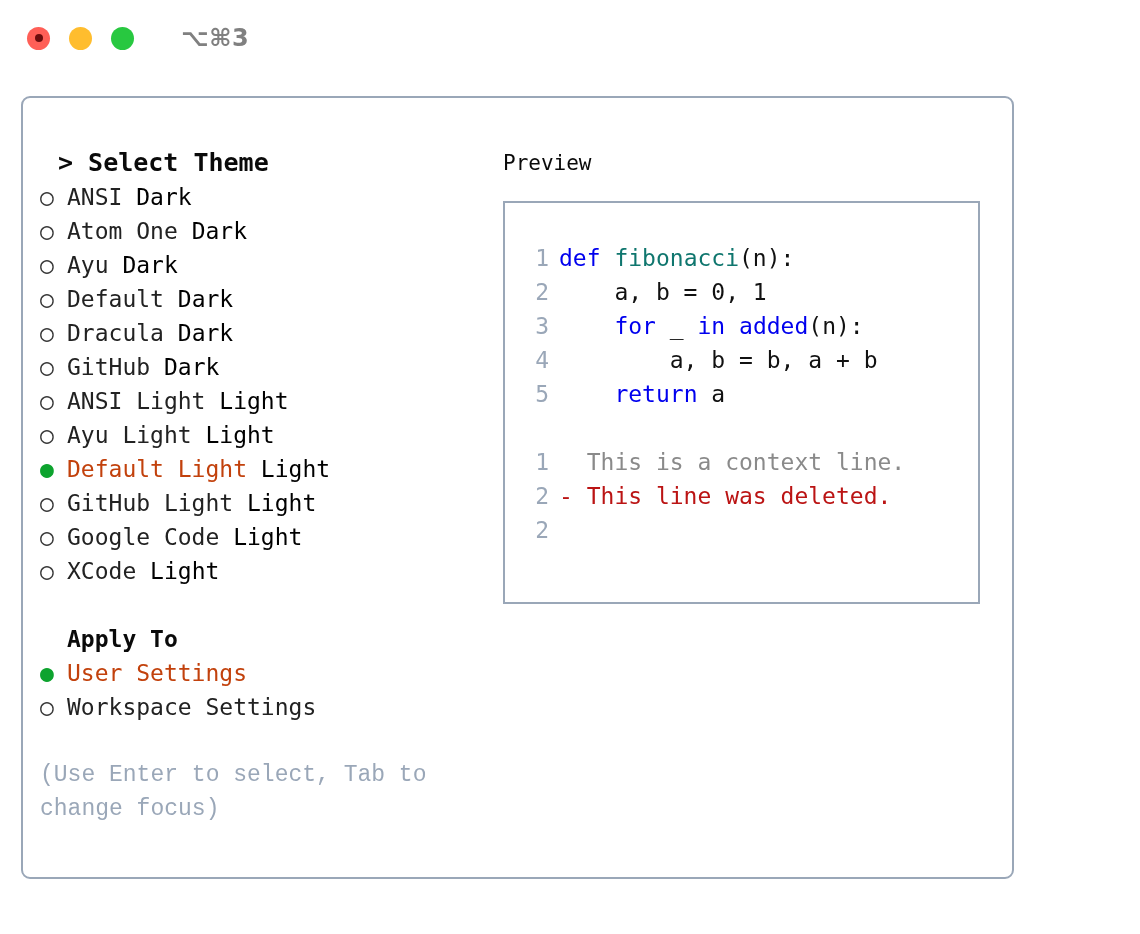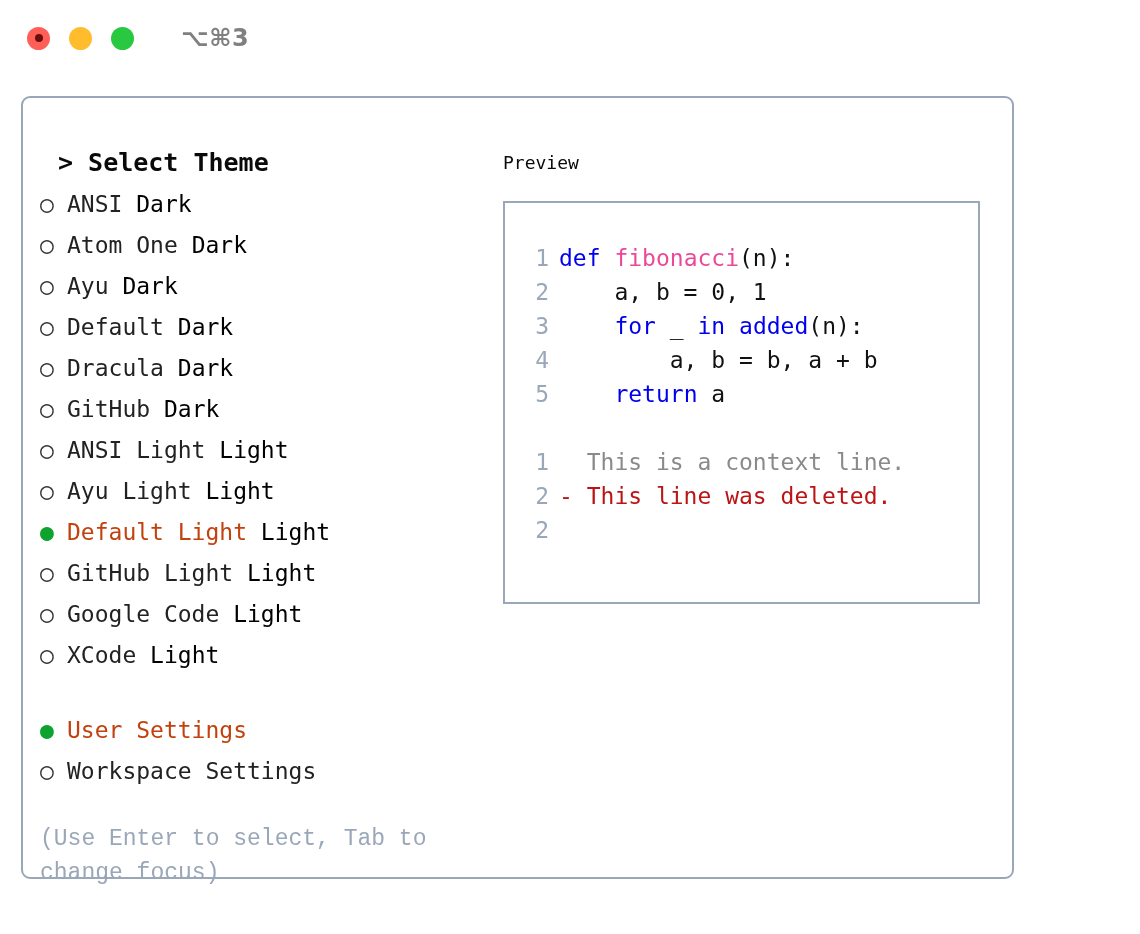--- a/index.html
+++ b/index.html
@@ -106,21 +106,21 @@
     white-space: pre;
   }
   .marker {
     display: inline-block;
     width: 27px;
     flex: none;
     font-size: 23px;
     color: #3A3A3A;
   }
   .marker.selected { color: #0DA32E; }
-  .opt-label { color: #222222; margin-top: 7px; }
+  .opt-label { color: #222222; }
   .opt-row.selected .opt-label { color: #c2410c; }
   .opt-suffix { color: #000000; }
 
   .spacer-row { height: 34px; }
 
   .apply-header {
     font-size: 23px;
     font-weight: bold;
     color: #0A0A0A;
     line-height: 34px;
@@ -138,21 +138,21 @@
   }
 
   
   .right-col {
     position: absolute;
     left: 480px;
     top: 48px;
     width: 490px;
   }
   .preview-title {
-    font-size: 18px;
+    font-size: 21px;
     color: #0A0A0A;
     line-height: 34px;
     margin-bottom: 21px;
     white-space: pre;
   }
   .preview-box {
     width: 477px;
     height: 403px;
     border: 2px solid #9AA7B8;
     box-sizing: border-box;
@@ -168,21 +168,21 @@
   }
   .lineno {
     width: 26px;
     text-align: right;
     flex: none;
     color: #9AA7B8;
   }
   .code-text { padding-left: 10px; }
 
   .tok-kw   { color: #0000EE; }
-  .tok-fn   { color: #ec4899; }
+  .tok-fn   { color: #0f766e; }
   .tok-txt  { color: #111111; }
   .tok-ctx  { color: #8A8A8A; }
   .tok-del  { color: #BB1414; text-align: right; }
   .tok-add  { color: #00B000; }
 
   .code-gap { height: 34px; }
 </style>
 </head>
 <body>
 
@@ -216,20 +216,21 @@
             <div class="opt-row"><span class="marker">○</span><span class="opt-label">ANSI Light</span><span class="opt-suffix"> Light</span></div>
             <div class="opt-row"><span class="marker">○</span><span class="opt-label">Ayu Light</span><span class="opt-suffix"> Light</span></div>
             <div class="opt-row selected"><span class="marker selected">●</span><span class="opt-label">Default Light</span><span class="opt-suffix"> Light</span></div>
             <div class="opt-row"><span class="marker">○</span><span class="opt-label">GitHub Light</span><span class="opt-suffix"> Light</span></div>
             <div class="opt-row"><span class="marker">○</span><span class="opt-label">Google Code</span><span class="opt-suffix"> Light</span></div>
             <div class="opt-row"><span class="marker">○</span><span class="opt-label">XCode</span><span class="opt-suffix"> Light</span></div>
           </div>
 
         <div class="spacer-row"></div>
 
+        <div class="apply-header">Apply To</div>
 
         <div id="apply-list">
             <div class="opt-row selected"><span class="marker selected">●</span><span class="opt-label">User Settings</span></div>
             <div class="opt-row"><span class="marker">○</span><span class="opt-label">Workspace Settings</span></div>
           </div>
 
         <div class="hint">(Use Enter to select, Tab to change focus)</div>
       </div>
 
       <div class="right-col">

